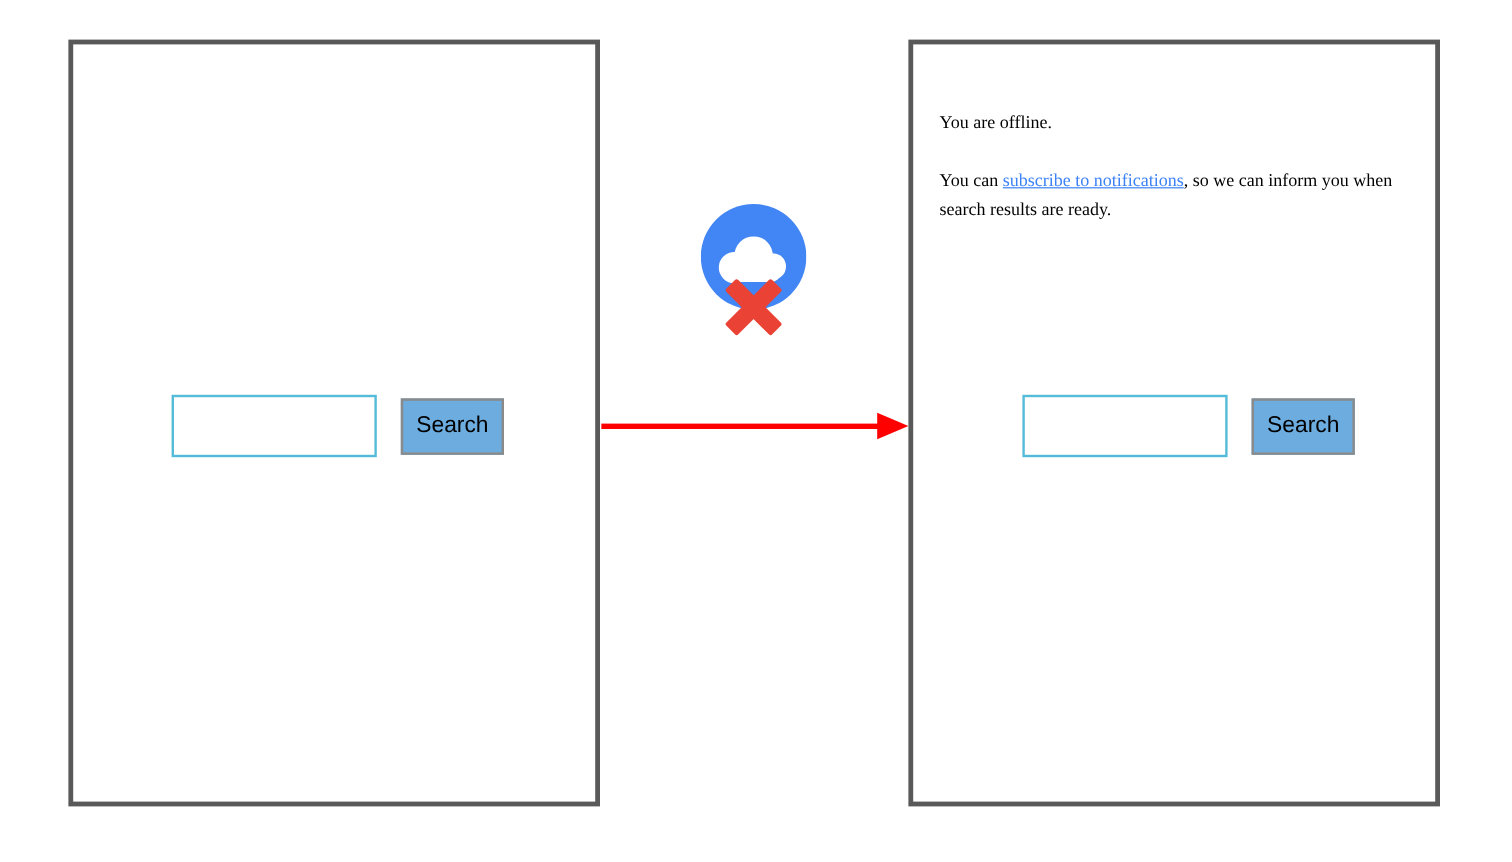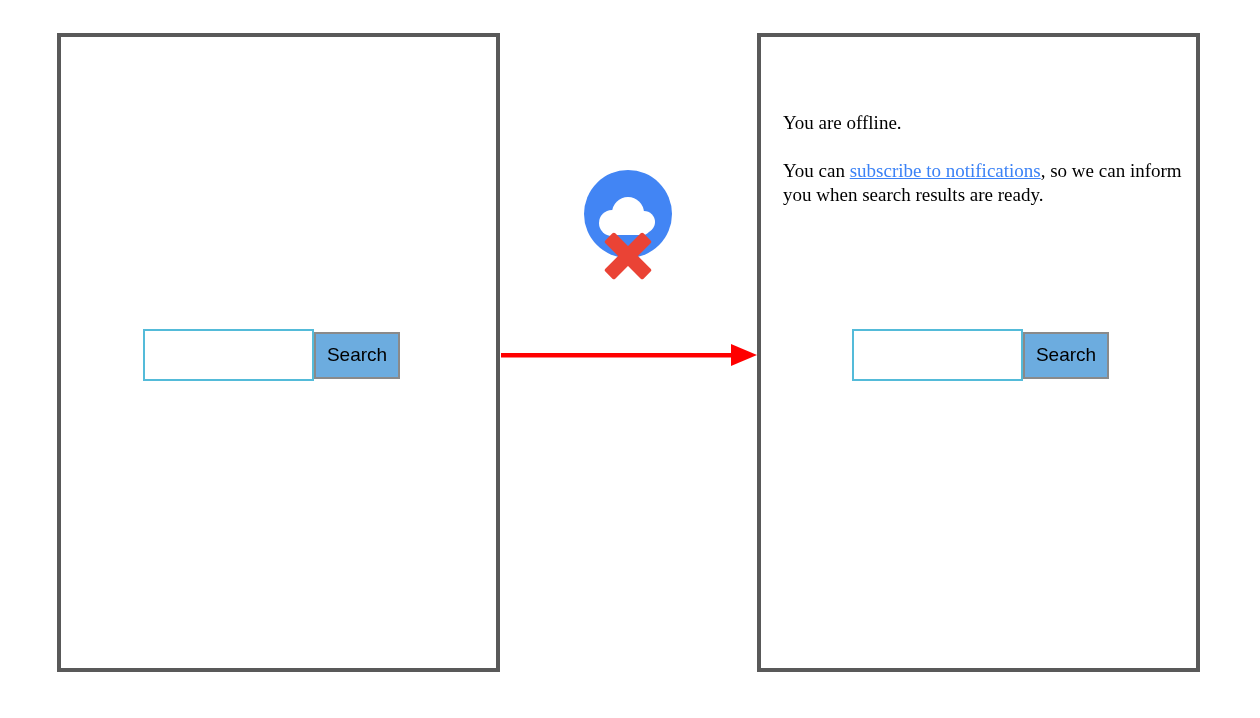--- a/index.html
+++ b/index.html
@@ -25,39 +25,40 @@
     border: 4px solid #595959;
     box-sizing: border-box;
     background: #ffffff;
   }
   .panel-left  { left: 57px; }
   .panel-right { left: 757px; }
 
   .offline-text-block {
     position: absolute;
     left: 22px;
-    top: 74px;
+    top: 54px;
     width: 404px;
-    font-size: 19px;
+    font-size: 15px;
     line-height: 24px;
     color: #000000;
   }
   .offline-text-block p { margin: 0 0 24px 0; }
   .offline-text-block a {
     color: #3b82f6;
     text-decoration: underline;
     cursor: pointer;
   }
 
   .search-row {
     position: absolute;
     top: 292px;
     display: flex;
     align-items: center;
     height: 52px;
+    gap: 20px;
   }
   .search-row-left  { left: 82px; }
   .search-row-right { left: 91px; }
   .search-input {
     width: 171px;
     height: 52px;
     box-sizing: border-box;
     border: 2px solid #54bbd9;
     background: #ffffff;
     outline: none;

